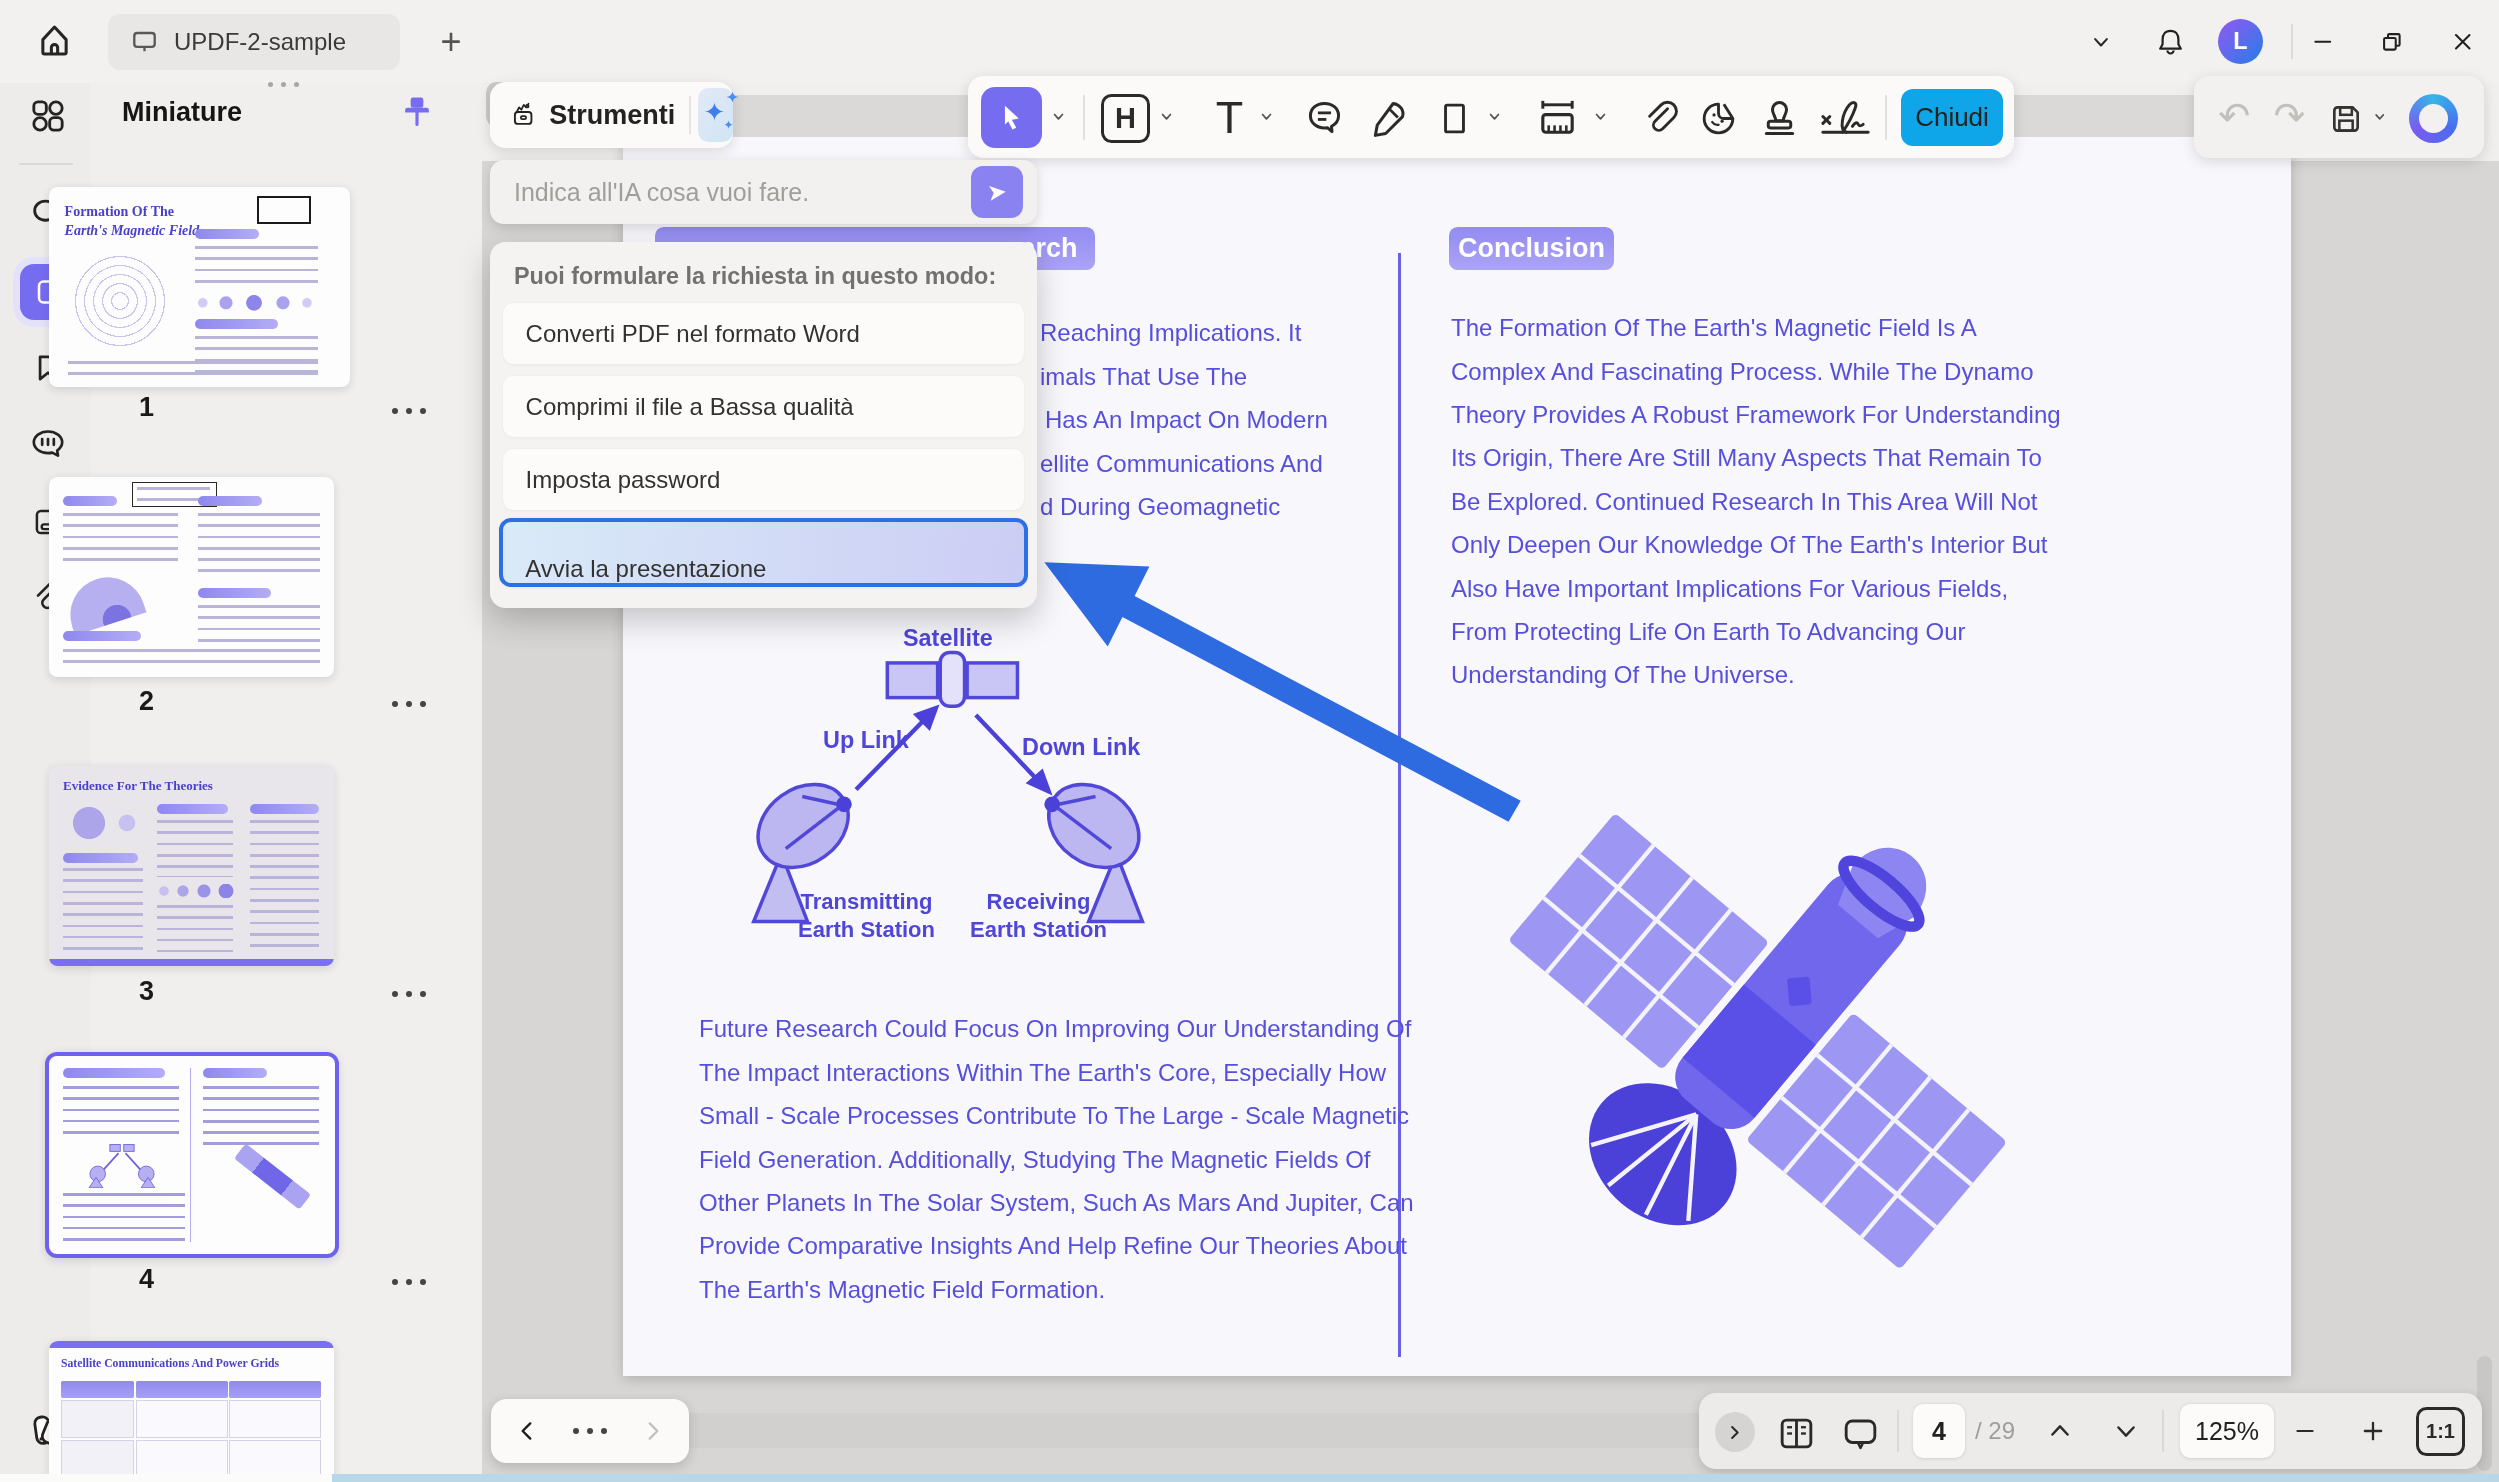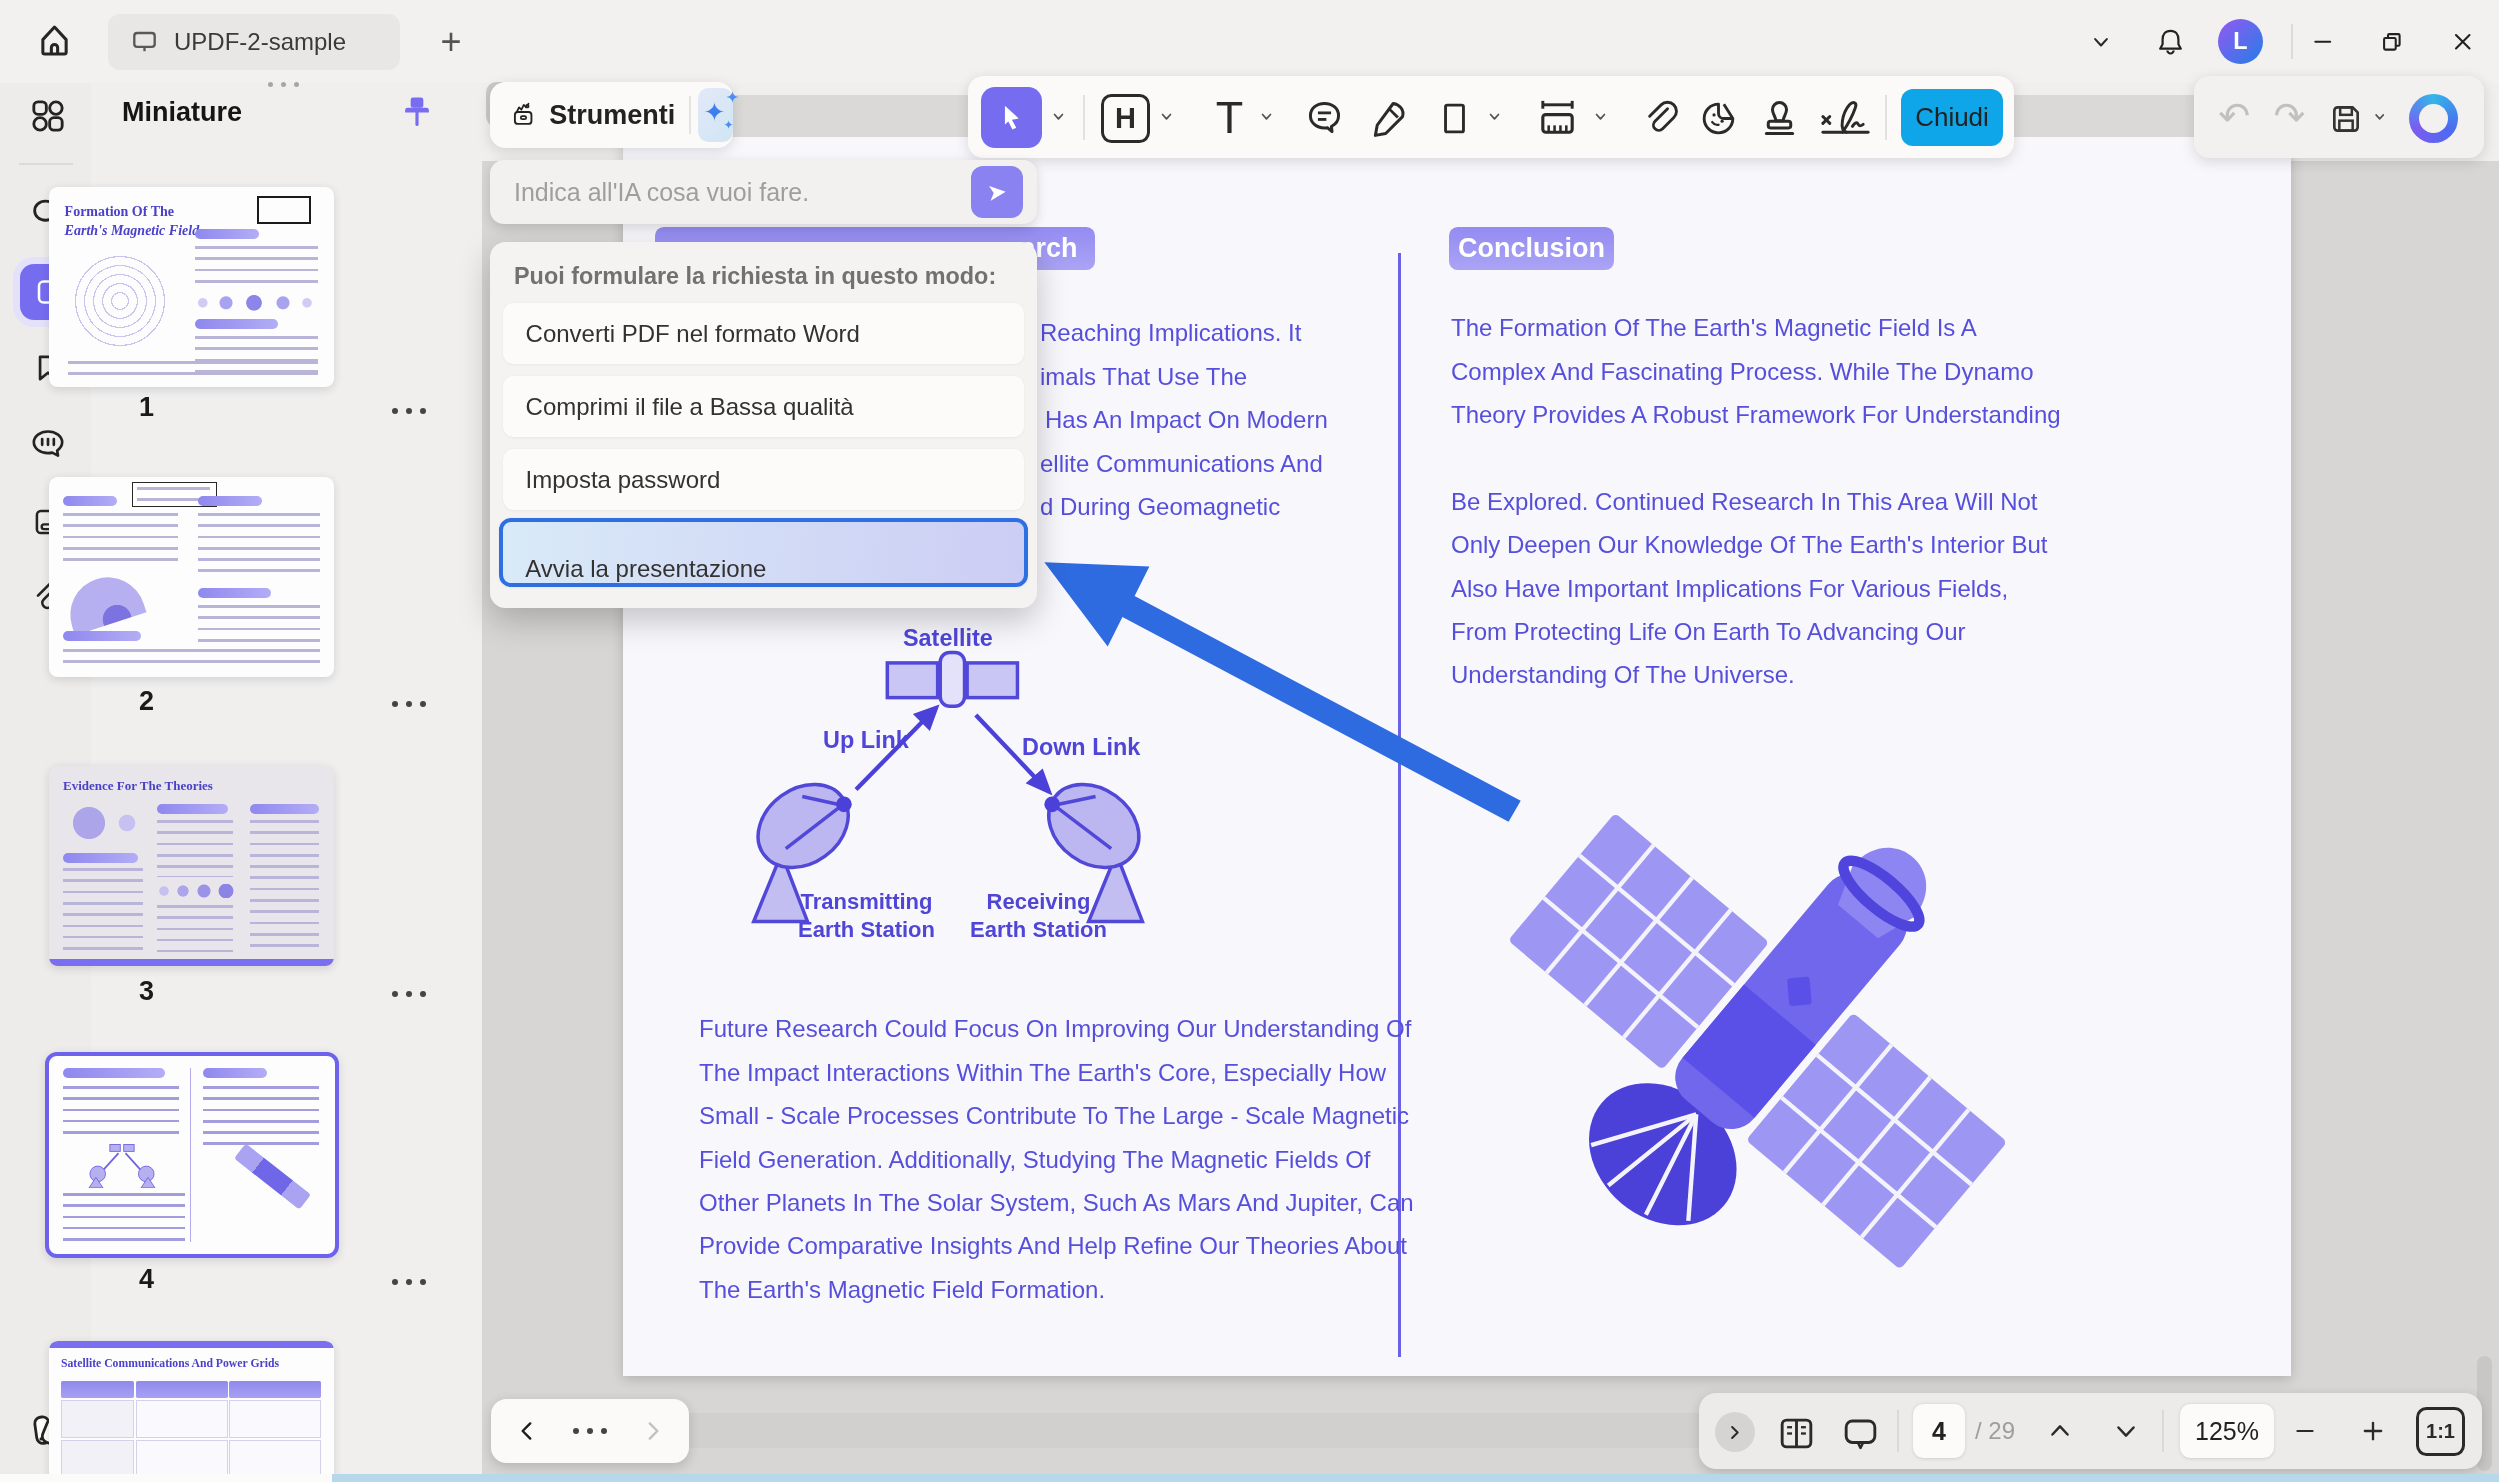--- a/index.html
+++ b/index.html
@@ -189,21 +189,21 @@
     </div>
   <div class="ab paneltitle" style="left:122px;top:97px;">Miniature</div>
   <div class="ab" style="left:398px;top:92px;">
     <svg width="38" height="38" viewBox="0 0 48 48">
       <rect x="16" y="7" width="16" height="13" rx="3" fill="#786df0"></rect>
       <path d="M12 20 h24 a3 3 0 0 1 3 3 v3 H9 v-3 a3 3 0 0 1 3 -3 Z" fill="#786df0"></path>
       <line x1="24" y1="26" x2="24" y2="41" stroke="#786df0" stroke-width="4" stroke-linecap="round"></line>
     </svg>
   </div>
 
-  <div class="ab thumb" style="top:187px;height:200px;">
+  <div class="ab thumb" style="top:187px;height:200px;padding-left:16px;">
     <div class="ab tserif" style="left:15.6px;top:17.4px;font-size:14px;">Formation Of The</div>
     <div class="ab tserif" style="left:15.6px;top:36px;font-size:14px;font-style:italic;">Earth's Magnetic Field</div>
     <div class="ab" style="left:208px;top:8.7px;width:50px;height:24px;border:2.2px solid #1c1b1a;"></div>
     <div class="ab" style="left:19px;top:62px;width:104px;height:104px;border-radius:50%;
          background:repeating-radial-gradient(circle at 50% 50%, transparent 0 7.8px, #c9c5ec 7.8px 9px);"></div>
     <div class="ab tbadge" style="left:146px;top:42px;width:64px;"></div>
     <div class="ab tlines" style="left:146px;top:59px;width:123px;height:42px;"></div>
     <div class="ab" style="left:146px;top:108px;width:130px;height:15.6px;background:
         radial-gradient(circle at 7.8px 7.8px,#d0ccf3 4.3px,transparent 5.2px),
         radial-gradient(circle at 31px 7.8px,#a9a2ee 6px,transparent 7px),
@@ -326,20 +326,21 @@
 
   <div class="ab docln" style="left:1040px;top:319px;z-index:2;">Reaching Implications. It</div>
   <div class="ab docln" style="left:1040px;top:363px;z-index:2;">imals That Use The</div>
   <div class="ab docln" style="left:1045px;top:406px;z-index:2;">Has An Impact On Modern</div>
   <div class="ab docln" style="left:1040px;top:450px;z-index:2;">ellite Communications And</div>
   <div class="ab docln" style="left:1040px;top:493px;z-index:2;">d During Geomagnetic</div>
 
   <div class="ab docln" style="left:1451px;top:314px;z-index:2;">The Formation Of The Earth's Magnetic Field Is A</div>
   <div class="ab docln" style="left:1451px;top:358px;z-index:2;">Complex And Fascinating Process. While The Dynamo</div>
   <div class="ab docln" style="left:1451px;top:401px;z-index:2;">Theory Provides A Robust Framework For Understanding</div>
+  <div class="ab docln" style="left:1451px;top:444px;z-index:2;">Its Origin, There Are Still Many Aspects That Remain To</div>
   <div class="ab docln" style="left:1451px;top:488px;z-index:2;">Be Explored. Continued Research In This Area Will Not</div>
   <div class="ab docln" style="left:1451px;top:531px;z-index:2;">Only Deepen Our Knowledge Of The Earth's Interior But</div>
   <div class="ab docln" style="left:1451px;top:575px;z-index:2;">Also Have Important Implications For Various Fields,</div>
   <div class="ab docln" style="left:1451px;top:618px;z-index:2;">From Protecting Life On Earth To Advancing Our</div>
   <div class="ab docln" style="left:1451px;top:661px;z-index:2;">Understanding Of The Universe.</div>
 
   <div class="ab docln" style="left:699px;top:1015px;z-index:2;">Future Research Could Focus On Improving Our Understanding Of</div>
   <div class="ab docln" style="left:699px;top:1059px;z-index:2;">The Impact Interactions Within The Earth's Core, Especially How</div>
   <div class="ab docln" style="left:699px;top:1102px;z-index:2;">Small - Scale Processes Contribute To The Large - Scale Magnetic</div>
   <div class="ab docln" style="left:699px;top:1146px;z-index:2;">Field Generation. Additionally, Studying The Magnetic Fields Of</div>

